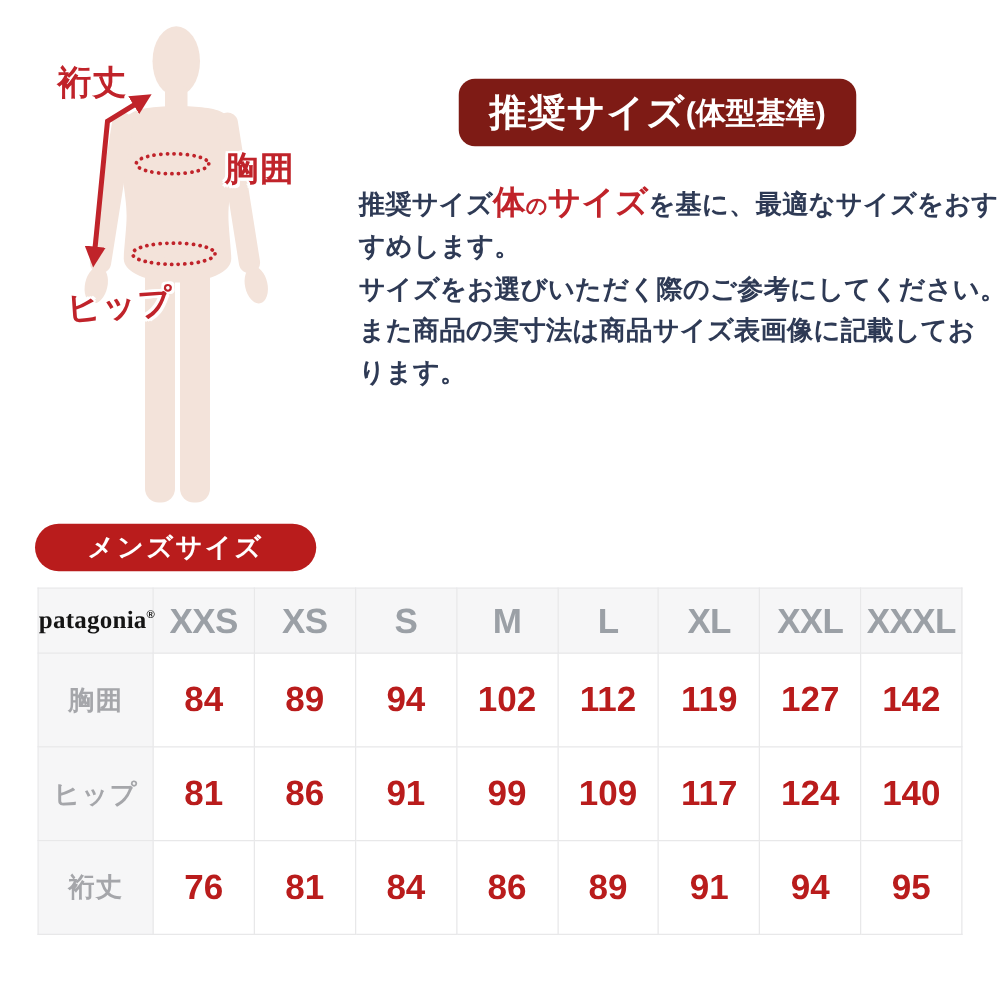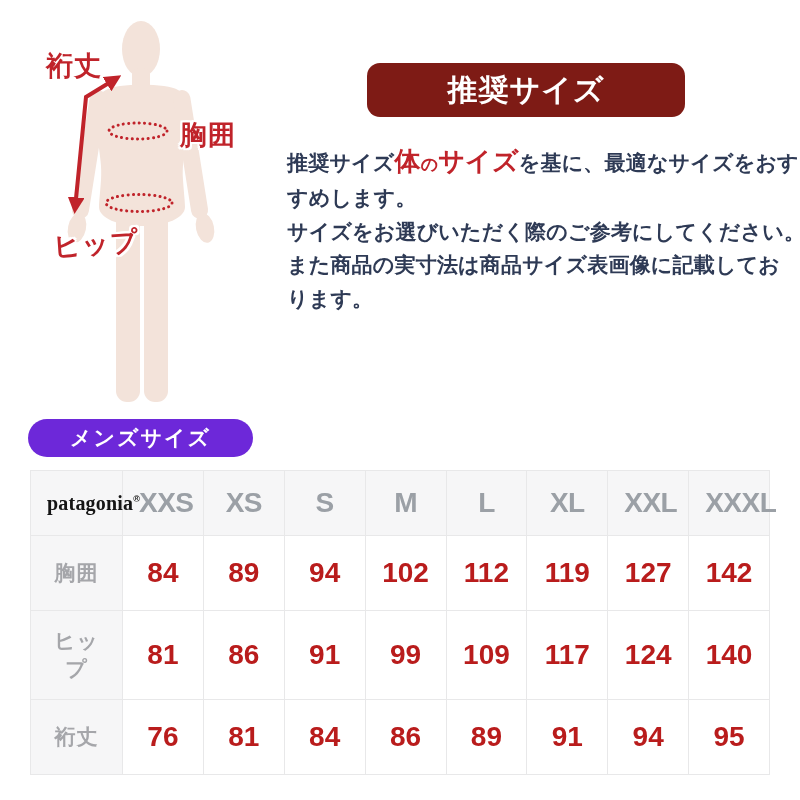--- a/index.html
+++ b/index.html
@@ -34,31 +34,31 @@
     position:absolute; left:287px; top:145px; width:515px;
     color:#2e3a55; font-size:21px; line-height:33.4px; font-weight:600;
     letter-spacing:0.2px; white-space:nowrap;
   }
   .red-big   { color:#c0232a; font-size:26px; font-weight:800; }
   .red-small { color:#c0232a; font-size:17px; font-weight:700; }
 
   
   .section-badge {
     position:absolute; left:28px; top:419px; width:225px; height:38px;
-    background:#6d28d9; border-radius:19px; color:#ffffff;
+    background:#b91c1c; border-radius:19px; color:#ffffff;
     font-size:21px; font-weight:800; letter-spacing:2px;
     display:flex; align-items:center; justify-content:center;
   }
 
   
   .size-table {
     position:absolute; left:30px; top:470px; width:740px;
     border-collapse:collapse; table-layout:fixed; text-align:center;
   }
-  .size-table th, .size-table td { border:1px solid #e8e8e9; padding:16px; }
+  .size-table th, .size-table td { border:1px solid #e8e8e9; padding:0; }
   .col-first { width:92px; }
   tr.hd { height:52px; }
   tr.dr { height:75px; }
   th.size-col { background:#f6f6f7; color:#9ba0a6; font-size:28px; font-weight:700; letter-spacing:-0.5px;margin-left:47px; }
   th.brand-cell { background:#f6f6f7; }
   .brand-logo { font-family:"Liberation Serif","DejaVu Serif",serif; font-weight:700; font-size:20px; color:#151515; letter-spacing:0.2px; }
   .brand-mark { font-size:9px; vertical-align:super; font-family:"Liberation Sans",sans-serif; }
   th.rowlabel { background:#f6f6f7; color:#a5a6aa; font-size:21px; font-weight:600; letter-spacing:1px; }
   td.val { color:#b91c1c; font-size:28px; font-weight:600; background:#ffffff; }
 </style>
@@ -101,20 +101,21 @@
       <ellipse cx="139" cy="203" rx="33" ry="8.5" fill="none" stroke="#c0232a" stroke-width="3" stroke-dasharray="0.1 5.2" stroke-linecap="round"></ellipse>
       <polyline points="117,78 86,97 75,209" fill="none" stroke="#c0232a" stroke-width="4" marker-start="url(#arw)" marker-end="url(#arw)"></polyline>
     </svg>
     <div class="m-label lbl-sleeve">裄丈</div>
     <div class="m-label lbl-chest">胸囲</div>
     <div class="m-label lbl-hip">ヒップ</div>
   </div>
 
   <div class="title-badge">
     <span class="t-main">推奨サイズ</span>
+      <span class="t-sub">(体型基準)</span>
   </div>
 
   <p class="desc"><span>推奨サイズ</span><span class="red-big">体</span><span class="red-small">の</span><span class="red-big">サイズ</span><span>を基に、最適なサイズをおす</span><br>
     <span>すめします。</span><br>
     <span>サイズをお選びいただく際のご参考にしてください。</span><br>
     <span>また商品の実寸法は商品サイズ表画像に記載してお</span><br>
     <span>ります。</span>
   </p>
 
   <div class="section-badge">メンズサイズ</div>

